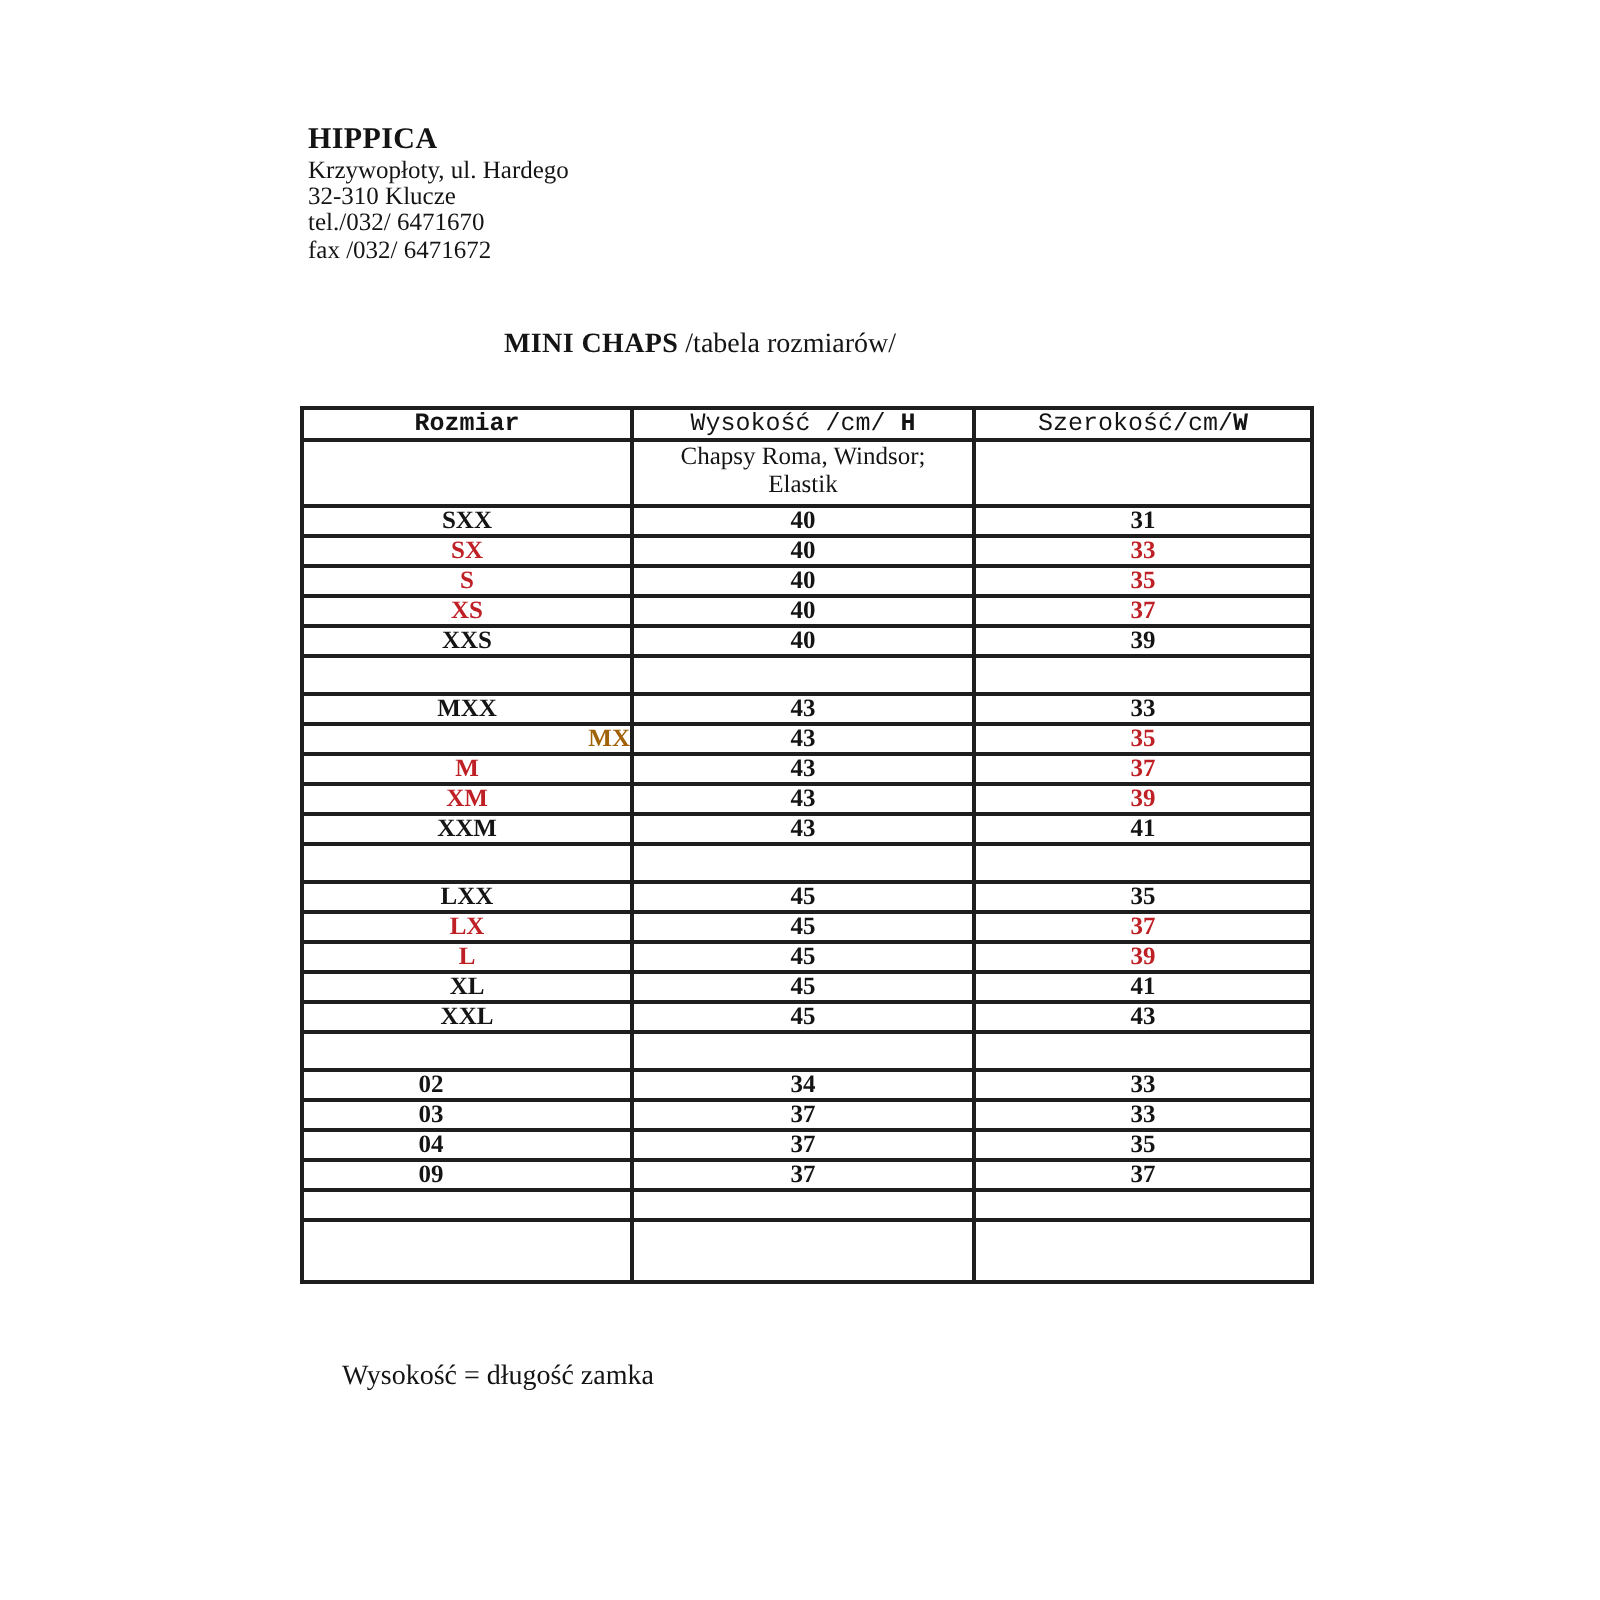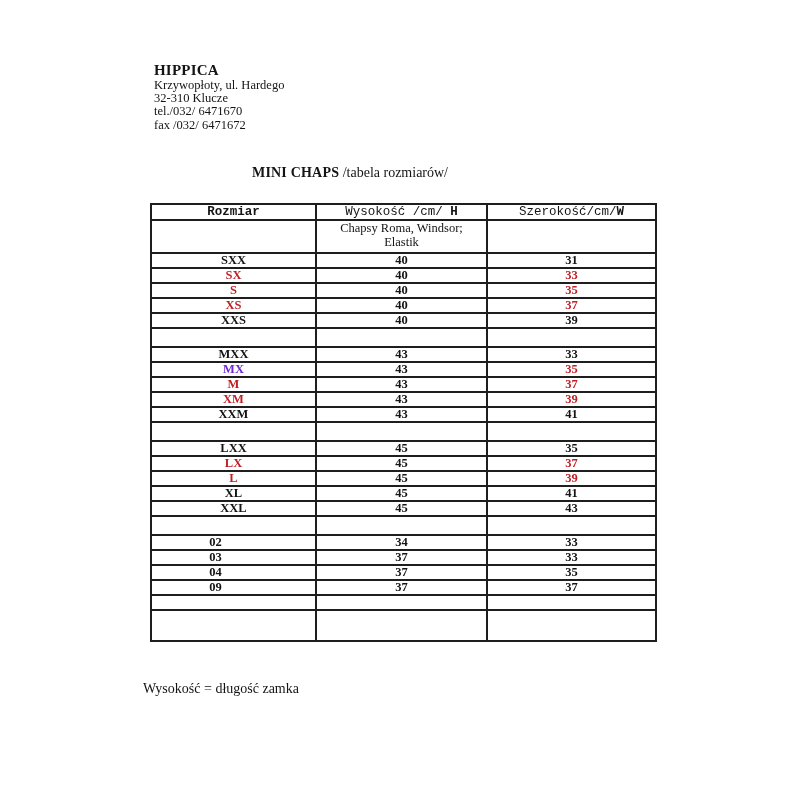--- a/index.html
+++ b/index.html
@@ -83,21 +83,21 @@
     font-weight: bold;
     line-height: 13px;
   }
   tr.data.num td:first-child { padding-right: 36px; }
   tr.spacer td { height: 17px; }
   tr.empty td  { height: 13px; }
   tr.tall td   { height: 29px; }
   
   .footer-note {
     position: absolute;
-    left: 143px;
+    left: 171px;
     top: 681px;
     font-size: 14px;
   }
 </style>
 </head>
 <body>
 
 <div class="page">
 
   <div class="letterhead">
@@ -169,21 +169,21 @@
           <td></td>
           <td></td>
           <td></td>
         </tr>
         <tr class="data">
           <td>MXX</td>
           <td>43</td>
           <td>33</td>
         </tr>
         <tr class="data">
-          <td style="color: #6d28d9;">MX</td>
+          <td style="color: #a16207; text-align: right;">MX</td>
           <td>43</td>
           <td style="color: rgb(191, 32, 38);">35</td>
         </tr>
         <tr class="data">
           <td style="color: rgb(191, 32, 38);">M</td>
           <td>43</td>
           <td style="color: rgb(191, 32, 38);">37</td>
         </tr>
         <tr class="data">
           <td style="color: rgb(191, 32, 38);">XM</td>

